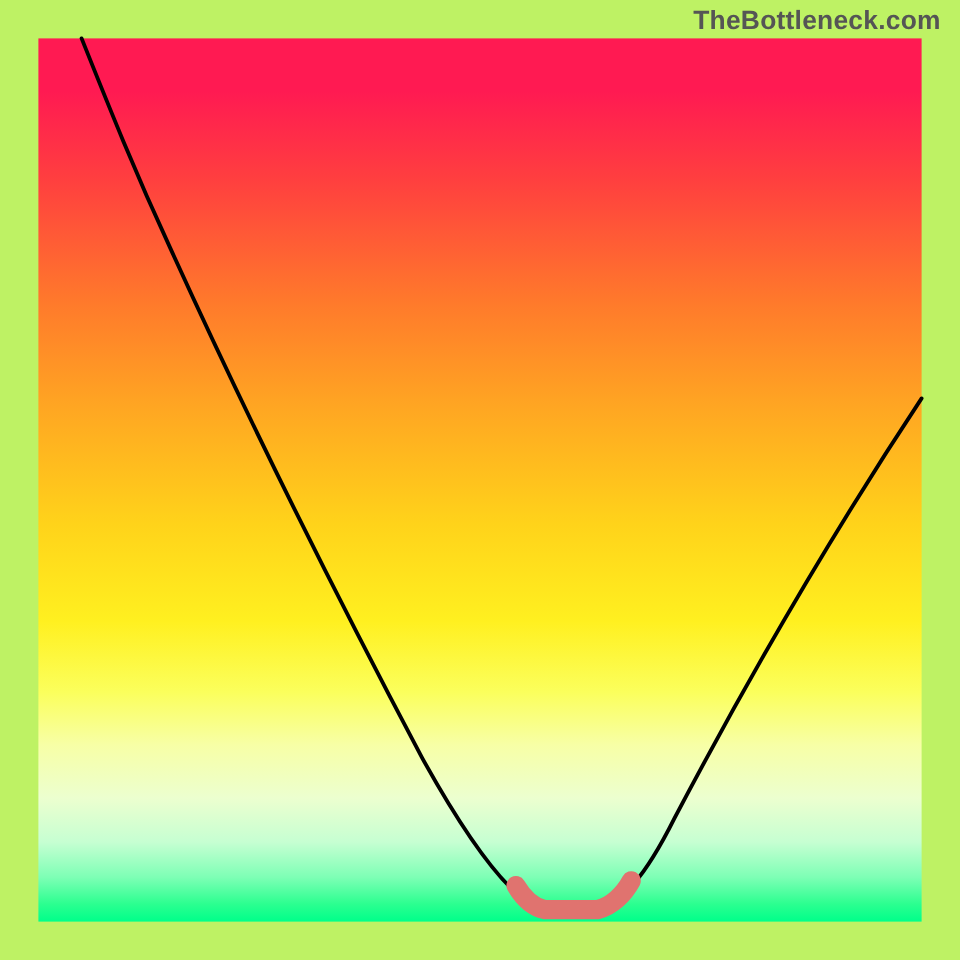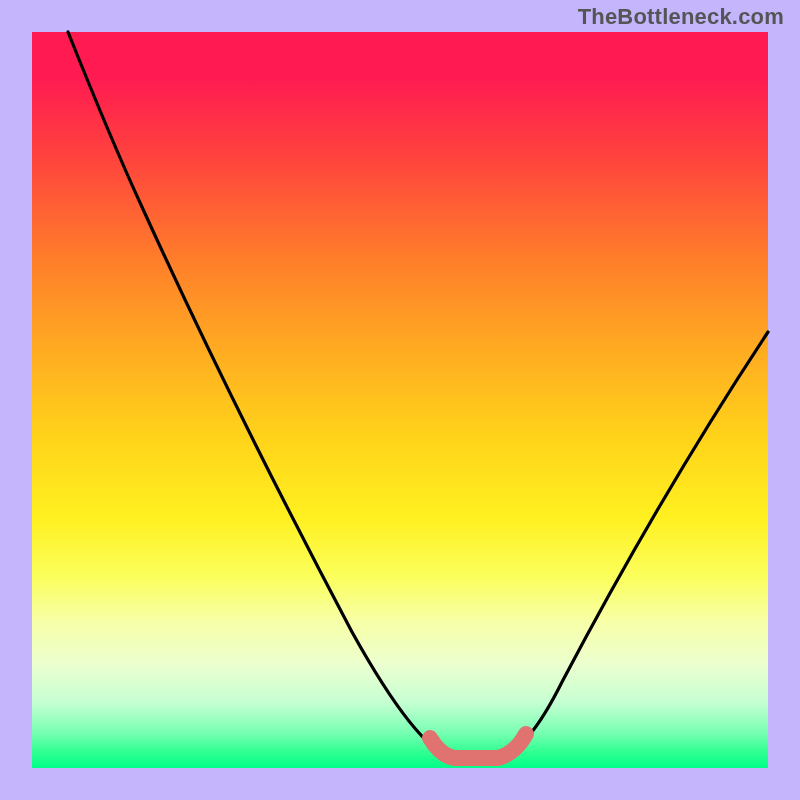--- a/index.html
+++ b/index.html
@@ -10,21 +10,21 @@
     background: #000;
     overflow: hidden;
     font-family: Arial, Helvetica, sans-serif;
   }
   .frame {
     position: absolute;
     left: 0;
     top: 0;
     width: 800px;
     height: 800px;
-    background: #c4b5fd;
+    background: #bef264;
   }
   .watermark {
     position: absolute;
     top: 4px;
     right: 16px;
     color: #555;
     font-size: 22px;
     font-weight: 600;
     letter-spacing: 0.2px;
     user-select: none;

